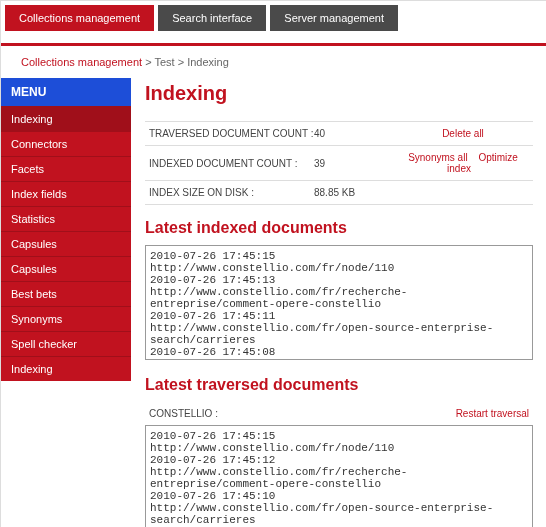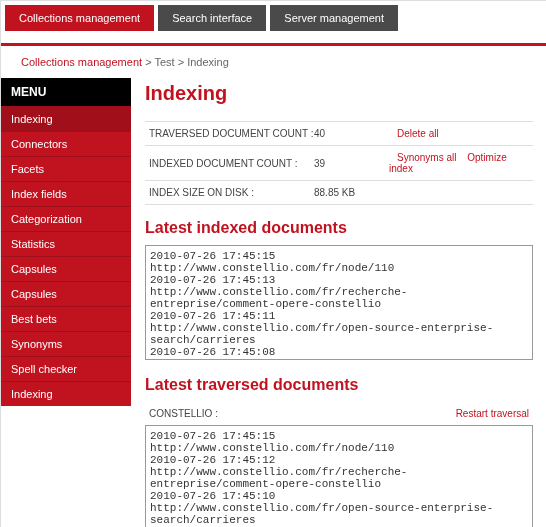--- a/index.html
+++ b/index.html
@@ -4,31 +4,31 @@
 <style>
 body{margin:0;font-family:Arial,Helvetica,sans-serif;font-size:11px;color:#333;background:#fff}
 .container{width:546px;border:1px solid #ddd}
 .topbar{border-bottom:3px solid #c1121f;padding:4px 0 12px 4px}
 .toptab{display:inline-block;padding:7px 14px;font-size:11px;color:#fff;background:#4a4a4a;margin-right:1px}
 .toptab.active{background:#c1121f}
 .breadcrumb{padding:10px 8px 10px 20px;font-size:11px;color:#666}
 .breadcrumb a{color:#c1121f;text-decoration:none}
 .layout{display:flex;align-items:flex-start}
 .sidebar{width:130px;background:#c1121f;color:#fff}
-.menu-header{background:#000000;padding:7px 10px;font-weight:bold;font-size:12px}
+.menu-header{background:#1d4ed8;padding:7px 10px;font-weight:bold;font-size:12px}
 .menu-item{display:block;padding:6px 10px;font-size:11px;color:#fff;text-decoration:none;border-top:1px solid #a00f1a;cursor:pointer}
 .menu-item.active{background:#a00f1a}
 .main{flex:1;padding:0 14px 14px 14px}
 h1{color:#c1121f;font-size:20px;font-weight:bold;margin:4px 0 16px 0}
 h2{color:#c1121f;font-size:16px;font-weight:bold;margin:14px 0 8px 0}
 .stats{border-top:1px solid #ddd}
 .stat-row{display:flex;align-items:center;padding:6px 4px;border-bottom:1px solid #ddd;font-size:10px}
 .stat-label{width:165px;color:#444}
 .stat-val{width:75px;color:#444}
-.stat-actions{flex:1;text-align:left}
+.stat-actions{flex:1;text-align:center}
 .stat-actions a{color:#c1121f;text-decoration:none;margin-left:8px;font-size:10px}
 .logbox{width:100%;height:115px;font-family:"Courier New",monospace;font-size:11px;resize:none;box-sizing:border-box;padding:4px;border:1px solid #999;color:#333;overflow-y:scroll;white-space:pre-wrap}
 .trav-head{display:flex;padding:6px 4px;font-size:10px;color:#444}
 .trav-head .spacer{flex:1}
 .trav-head a{color:#c1121f;text-decoration:none}
 </style>
 </head>
 <body>
 
 <div class="container">
@@ -42,21 +42,20 @@
     &gt; <span>Test</span>
     &gt; <span>Indexing</span>
   </div>
   <div class="layout">
     <div class="sidebar">
       <div class="menu-header">MENU</div>
       <a class="menu-item active">Indexing</a>
       <a class="menu-item">Connectors</a>
       <a class="menu-item">Facets</a>
       <a class="menu-item">Index fields</a>
-      <a class="menu-item">Categorization</a>
       <a class="menu-item">Statistics</a>
       <a class="menu-item">Capsules</a>
       <a class="menu-item">Capsules</a>
       <a class="menu-item">Best bets</a>
       <a class="menu-item">Synonyms</a>
       <a class="menu-item">Spell checker</a>
       <a class="menu-item">Indexing</a>
     </div>
     <div class="main">
       <h1>Indexing</h1>

